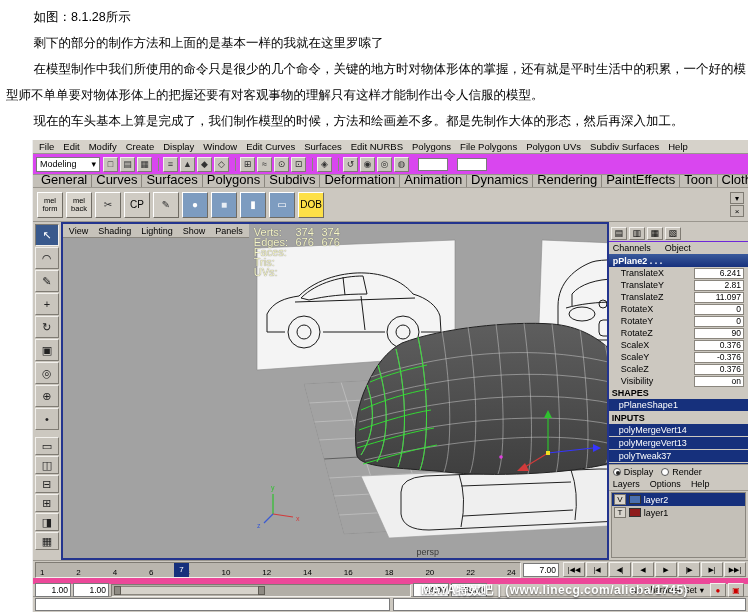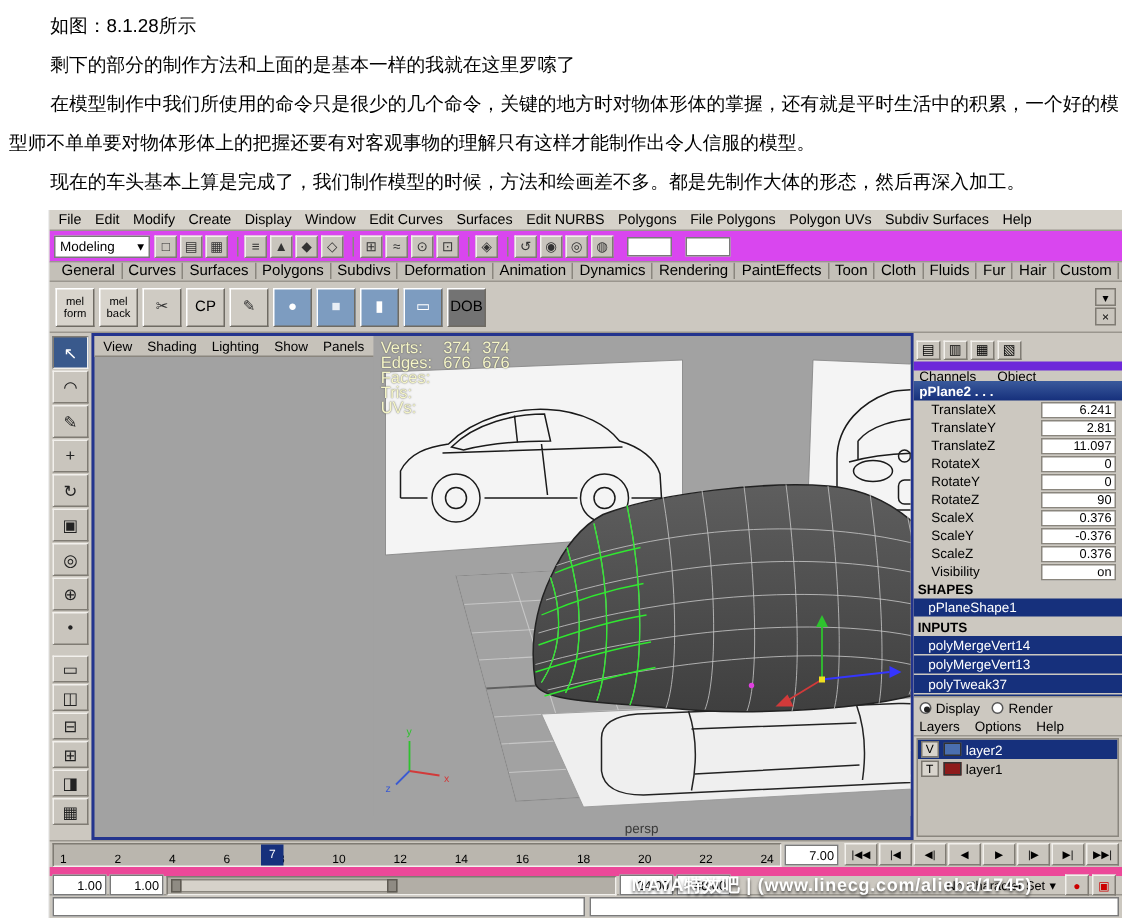--- a/index.html
+++ b/index.html
@@ -26,22 +26,22 @@
     height:15px; background:#fff; border:1px solid #7a7a7a; padding:0 3px; font-size:9px; }
   .sicons { display:flex; gap:2px; align-items:center; }
   .sicon { position:relative; width:15px; height:15px; display:inline-flex; align-items:center;
     justify-content:center; background:#c9c5bd; font-size:9px; color:#333;
     border:1px solid; border-color:#f2f0ec #7f7b73 #7f7b73 #f2f0ec; }
   .sicon[data-sep] { margin-left:9px; }
   .sicon[data-sep]::before { content:""; position:absolute; left:-6px; top:0; height:13px;
     border-left:1px solid #8a867e; }
   .sfield { width:30px; height:13px; background:#fff; border:1px solid #7a7a7a; margin-left:6px; }
 
-  .shelftabs { height:13px; display:flex; align-items:flex-start; background:#c4c0b8;
-    border-bottom:1px solid #9a968e; padding-left:4px; font-size:10px; overflow:hidden; }
+  .shelftabs { height:13px; display:flex; align-items:flex-end; background:#c4c0b8;
+    border-bottom:1px solid #9a968e; padding-left:4px; font-size:13px; overflow:hidden; }
   .shelf-tab { padding:0 4px; border-right:1px solid #8a867e; white-space:nowrap; }
 
   .shelf { height:34px; display:flex; align-items:center; gap:3px; padding:2px 4px;
     background:#ccc8c0; border-bottom:1px solid #9a968e; }
   .melbtn { width:26px; height:26px; display:flex; flex-direction:column; align-items:center;
     justify-content:center; font-size:7.5px; line-height:8px; background:#d8d4cc;
     border:1px solid; border-color:#fff #6f6b63 #6f6b63 #fff; font-family:inherit; }
   .shelf-items { display:flex; gap:3px; }
   .shelf-icon { width:26px; height:26px; display:inline-flex; align-items:center;
     justify-content:center; font-size:10px; border:1px solid; border-color:#fff #6f6b63 #6f6b63 #fff;
@@ -75,21 +75,21 @@
   .hud-v { width:26px; text-align:right; }
   .cam-label { position:absolute; left:0; right:0; bottom:1px; text-align:center; color:#3a3a3a;
     font-size:9px; }
 
   .rightpanel { width:140px; display:flex; flex-direction:column; background:#ccc8c0;
     padding-top:3px; font-size:9px; }
   .cb-toolbar { height:16px; display:flex; gap:2px; padding:0 2px; align-items:center; }
   .cb-tbtn { width:16px; height:13px; display:flex; align-items:center; justify-content:center;
     font-size:9px; background:#c9c5bd; border:1px solid; border-color:#f2f0ec #7f7b73 #7f7b73 #f2f0ec; }
   .cb-menu { height:13px; display:flex; gap:14px; padding:0 4px; align-items:center;
-    border-top:6px solid #6d28d9; }
+    border-top:1px solid #6d28d9; }
   .cb-object { height:13px; background:linear-gradient(#3a5a9c,#16307c); color:#fff;
     display:flex; align-items:center; padding:0 4px; font-weight:bold; }
   .cb-row { height:12px; display:flex; align-items:center; justify-content:space-between;
     padding:0 4px 0 12px; }
   .cb-val { width:50px; height:11px; background:#fff; border:1px solid #8a867e;
     text-align:right; padding:0 2px; line-height:9px; font-size:8.5px;
     display:flex; align-items:center; justify-content:flex-end; }
   .cb-header { height:12px; font-weight:bold; padding-left:3px; line-height:12px; }
   .cb-node { height:12px; background:#16307c; color:#fff; padding-left:10px; line-height:12px;
     margin-bottom:1px; }
@@ -239,21 +239,21 @@
     </button>
     <div class="shelf-items">
 
     <span class="shelf-icon" style="background: rgb(207, 203, 195); color: rgb(51, 51, 51);">✂</span>
         <span class="shelf-icon" style="background: rgb(207, 203, 195); color: rgb(0, 0, 0);">CP</span>
         <span class="shelf-icon" style="background: rgb(207, 203, 195); color: rgb(51, 51, 51);">✎</span>
         <span class="shelf-icon" style="background: rgb(125, 156, 192); color: rgb(255, 255, 255);">●</span>
         <span class="shelf-icon" style="background: rgb(125, 156, 192); color: rgb(232, 238, 245);">■</span>
         <span class="shelf-icon" style="background: rgb(125, 156, 192); color: rgb(255, 255, 255);">▮</span>
         <span class="shelf-icon" style="background: rgb(125, 156, 192); color: rgb(255, 255, 255);">▭</span>
-        <span class="shelf-icon" style="background: #737373; color: rgb(0, 0, 0);">DOB</span>
+        <span class="shelf-icon" style="background: #fde047; color: rgb(0, 0, 0);">DOB</span>
       </div>
     <div class="shelf-right">
       <span class="mini-btn">▾</span>
       <span class="mini-btn">×</span>
     </div>
   </div>
 
   <div class="main">
 
     <div class="toolbox">

